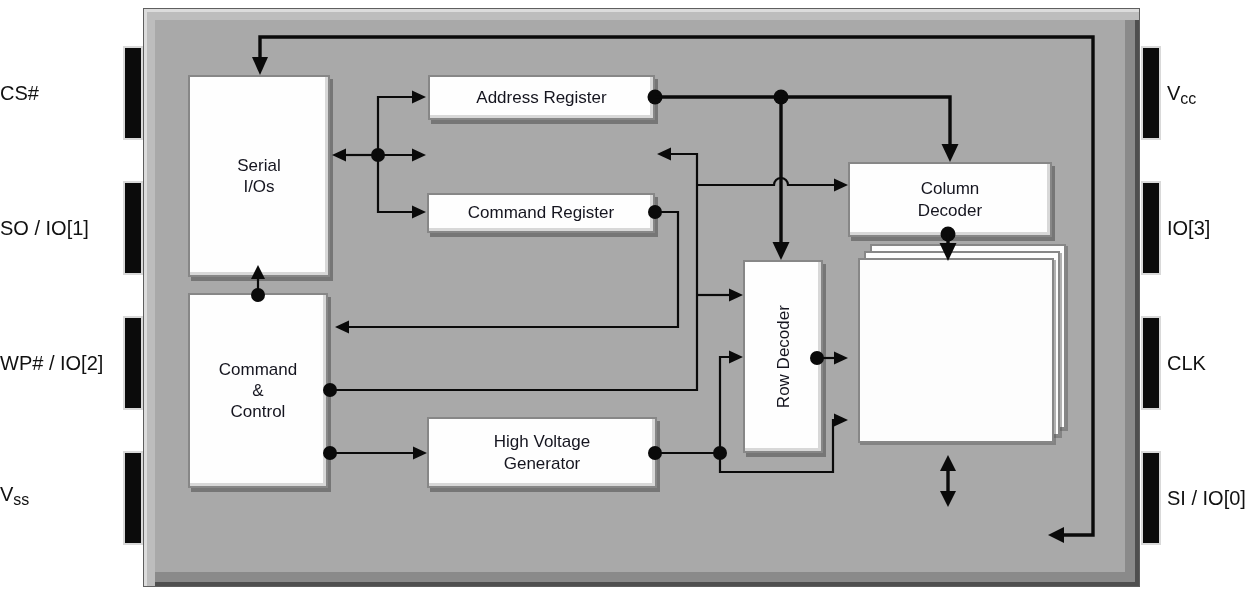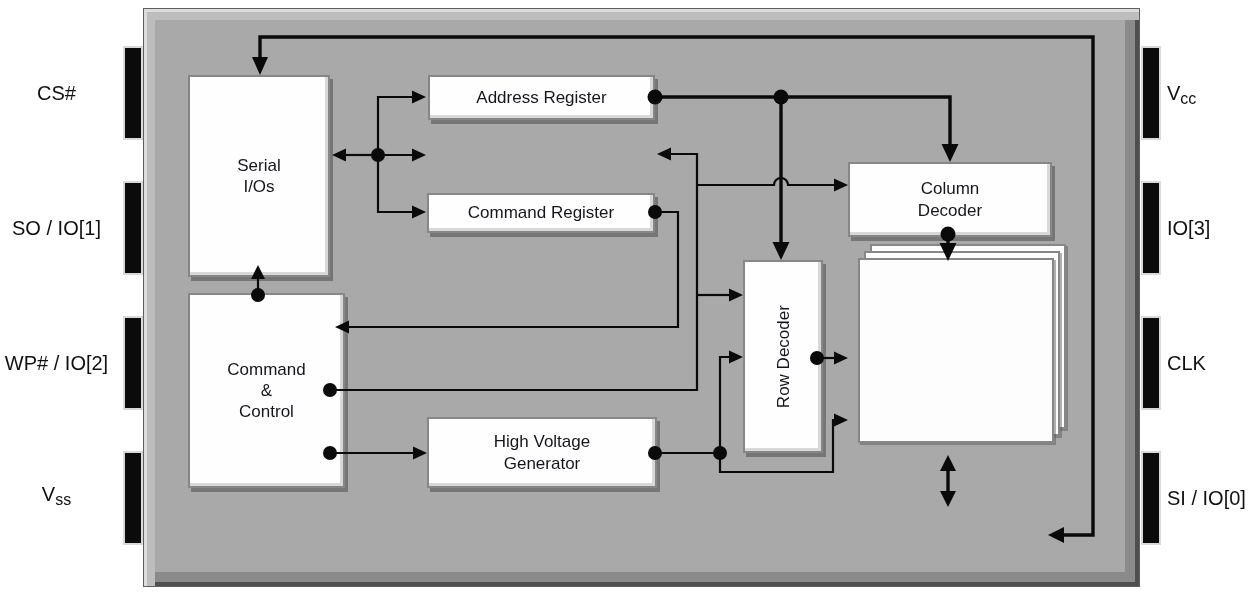--- a/index.html
+++ b/index.html
@@ -19,21 +19,21 @@
   }
   
   .pin{
     position:absolute;width:16px;height:90px;background:#0b0b0b;
     box-shadow:0 0 0 2px #d9d9d9;
   }
   .pin.l{left:125px;} .pin.r{left:1143px;}
   .plabel{
     position:absolute;font-size:20px;color:#111;white-space:nowrap;line-height:24px;
   }
-  .plabel.l{left:0;width:113px;text-align:center;}
+  .plabel.l{left:0;width:113px;text-align:left;}
   .plabel.r{left:1167px;text-align:left;}
   .plabel .sub{font-size:16px;position:relative;top:4px;}
   
   .block{
     position:absolute;background:#fefefe;border:2px solid #878787;box-sizing:border-box;
     box-shadow:3px 4px 0 rgba(85,85,85,0.6), inset -3px -3px 0 #d8d8d8;
     display:flex;align-items:center;justify-content:center;text-align:center;
   }
   .blabel{
     font-size:17px;line-height:1.25;color:#15151f;white-space:pre-line;
@@ -75,21 +75,21 @@
   <div class="plabel r" style="top:486px"><span>SI / IO[0]</span><span class="sub"></span></div>
 
   <div class="sheet" style="left:870px;top:244px;width:196px;height:185px"></div>
   <div class="sheet" style="left:864px;top:251px;width:196px;height:185px"></div>
   <div class="sheet" style="left:858px;top:258px;width:196px;height:185px"></div>
 
   <div class="block" style="left:188px;top:75px;width:142px;height:202px">
     <span class="blabel">Serial
 I/Os</span>
     </div>
-  <div class="block" style="left:188px;top:293px;width:157px;height:195px">
+  <div class="block" style="left:188px;top:293px;width:140px;height:195px">
     <span class="blabel">Command
 &amp;
 Control</span>
     </div>
   <div class="block" style="left:428px;top:75px;width:227px;height:45px">
     <span class="blabel">Address Register</span>
     </div>
   <div class="block" style="left:427px;top:193px;width:228px;height:40px">
     <span class="blabel">Command Register</span>
     </div>

